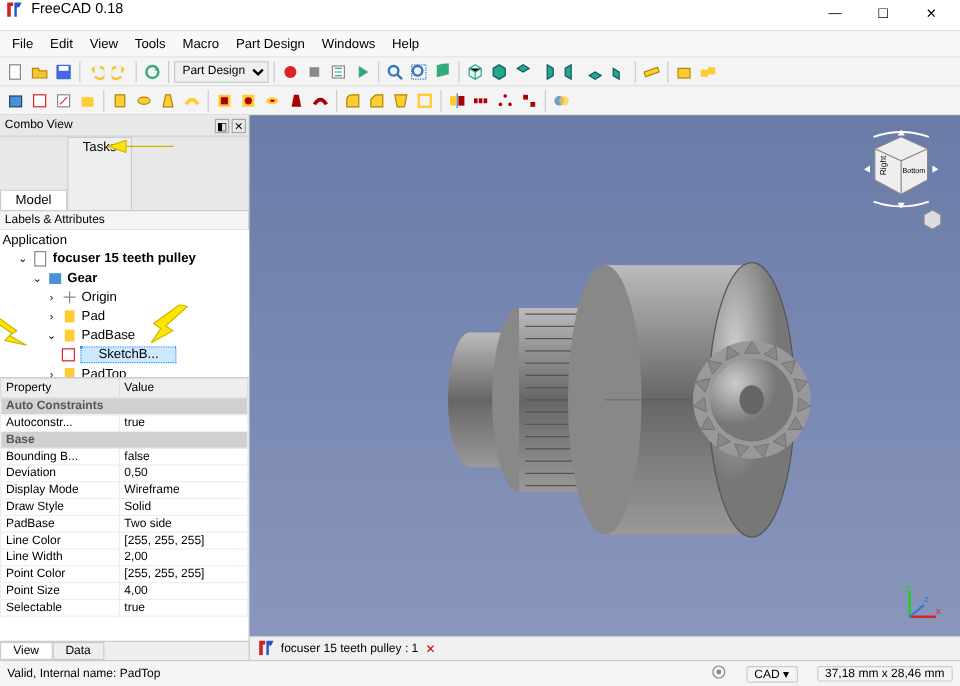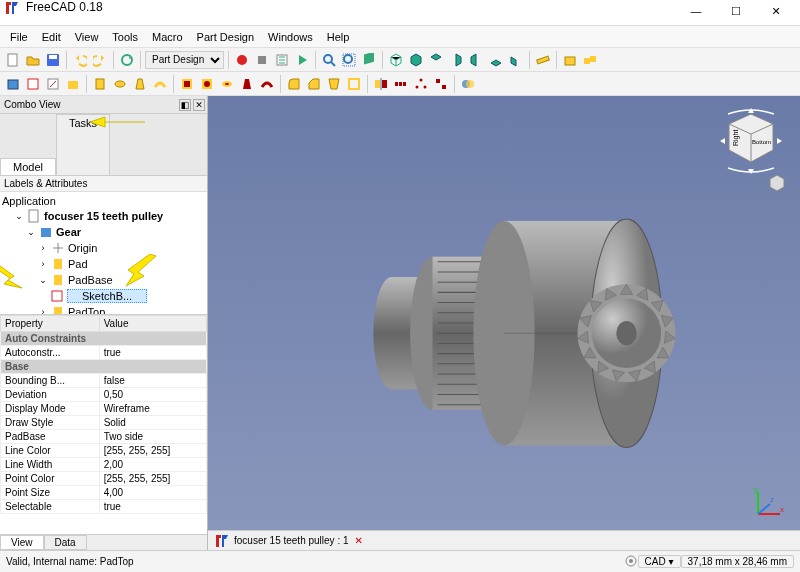--- a/index.html
+++ b/index.html
@@ -40,21 +40,21 @@
   .proptable .group td { background: #d0d0d0; color: #555; font-weight: bold; }
   .proptabs { display: flex; border-top: 1px solid #ccc; background: #eee; }
   .proptab { padding: 1px 10px; font-size: 10px; border: 1px solid #ccc; background: #eee; cursor: pointer; }
   .viewport { flex: 1; position: relative; background: linear-gradient(#6a7ba8, #8b98bd); }
   .navcube { position: absolute; top: 10px; right: 14px; width: 70px; height: 70px; }
   .axes { position: absolute; bottom: 28px; right: 14px; }
   .docbar { position: absolute; bottom: 0; left: 0; right: 0; height: 20px; background: #f0f0f0; display: flex; align-items: center; padding: 0 6px; gap: 6px; font-size: 10px; border-top: 1px solid #ccc; }
   .docbar .close-x { color: #c00; cursor: pointer; }
   .statusbar { height: 22px; background: #f4f4f4; border-top: 1px solid #ccc; display: flex; align-items: center; padding: 0 6px; font-size: 10px; }
   .statusbar .spacer { flex: 1; }
-  .statusbar .pill { border: 1px solid #ccc; padding: 0 6px; margin-left: 0; border-radius: 2px; }
+  .statusbar .pill { border: 1px solid #ccc; padding: 0 6px; margin-left: 16px; border-radius: 2px; }
   .hl-arrow { position: absolute; pointer-events: none; z-index: 10; }
 </style>
 </head>
 <body>
 
 <div class="titlebar">
   <span class="logo">
     <svg viewBox="0 0 16 16" width="16" height="16">
         <path d="M2 2h5v3H5v9H2z" fill="#cc2222"></path>
         <path d="M8 2h6l-2 4h-2v8H8z" fill="#2255cc"></path>

